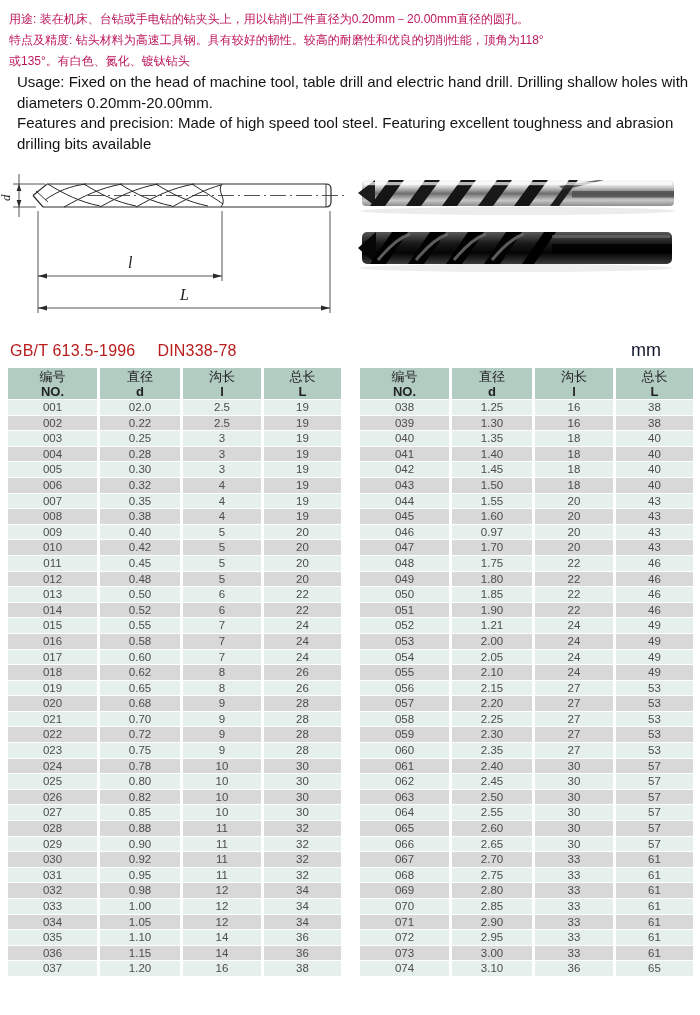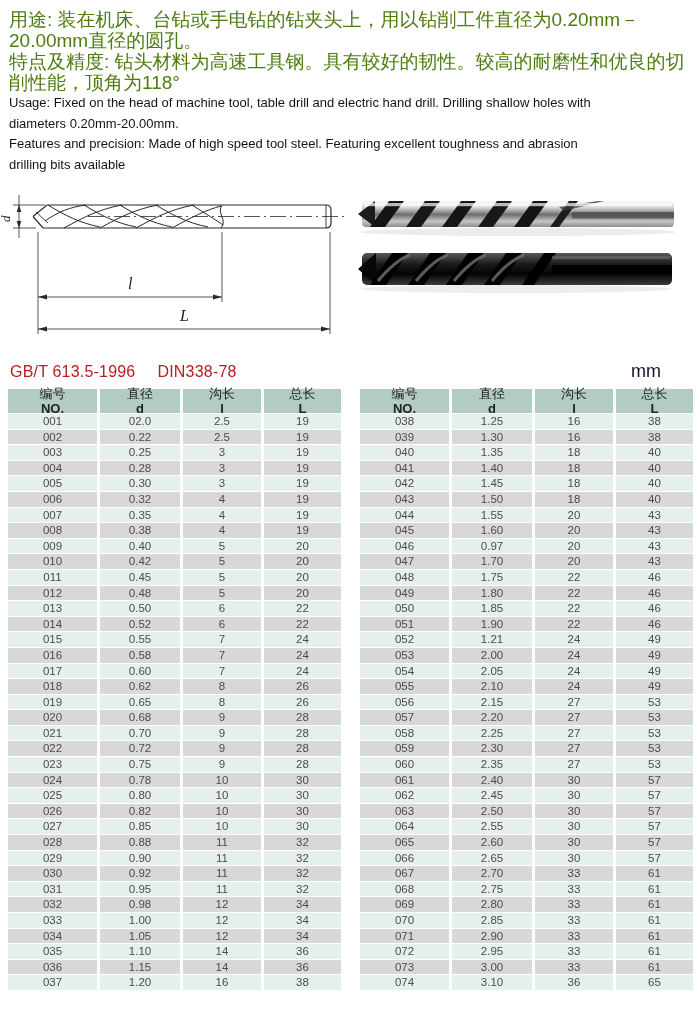--- a/index.html
+++ b/index.html
@@ -1,40 +1,40 @@
 <!DOCTYPE html>
 <html><head>
 <meta charset="utf-8">
 <style>
   html,body { margin:0; padding:0; background:#ffffff; }
   body {
     width:700px; height:1015px; position:relative; overflow:hidden;
     font-family:"Liberation Sans", sans-serif; color:#1a1a1a;
   }
   .intro { padding:9px 8px 0 9px; }
-  .cn-line { font-size:19px; line-height:21px; color:#4d7c0f; }
-  .en-line { font-size:13px;  line-height:20.5px; color:#141414; }
+  .cn-line { font-size:12px; line-height:21px; color:#be185d; }
+  .en-line { font-size:15px;  line-height:20.5px; color:#141414;margin-left:8px; }
 
   .media { position:relative; height:172px; margin-top:2px; }
   .drawing-wrap { position:absolute; left:0; top:4px; }
   .photos-wrap  { position:absolute; left:356px; top:16px; }
 
   .standards { display:flex; align-items:baseline; padding:0 10px; margin-top:12px; }
   .std-item { font-size:16px; color:#b91c1c; letter-spacing:0.2px; }
   .std-gb { margin-right:22px; }
   .std-unit { margin-left:auto; margin-right:29px; font-size:18px; color:#0f172a; }
 
   .tables { display:flex; gap:19px; padding:0 8px; margin-top:7px; }
   .dtable { width:333px; }
   .thead, .tr {
     display:grid; grid-template-columns:89px 80px 78px 77px;
     column-gap:3px; margin-bottom:1px;
   }
   .th {
-    background:#b2ccc2; height:24px;
+    background:#b2ccc2; height:31px;
     display:flex; flex-direction:column; justify-content:center; align-items:center;
     font-size:13px; line-height:15px; color:#222;
   }
   .th .th-en { font-weight:bold; font-size:13px; }
   .td {
     height:14.6px; line-height:14.8px; text-align:center;
     font-size:11.5px; color:#4c4c4c;
   }
   .tr.odd  .td { background:#e5efeb; }
   .tr.even .td { background:#d8d8d8; }
@@ -42,20 +42,21 @@
   svg text.dim-label {
     font-family:"Liberation Serif", serif; font-style:italic; fill:#222;
   }
 </style>
 </head>
 <body>
 
 <div class="intro">
   <div class="cn-line">用途: 装在机床、台钻或手电钻的钻夹头上，用以钻削工件直径为0.20mm－20.00mm直径的圆孔。</div>
   <div class="cn-line">特点及精度: 钻头材料为高速工具钢。具有较好的韧性。较高的耐磨性和优良的切削性能，顶角为118°</div>
+  <div class="cn-line">或135°。有白色、氮化、镀钛钻头</div>
   <div class="en-line">Usage: Fixed on the head of machine tool, table drill and electric hand drill. Drilling shallow holes with</div>
   <div class="en-line">diameters 0.20mm-20.00mm.</div>
   <div class="en-line">Features and precision: Made of high speed tool steel. Featuring excellent toughness and abrasion</div>
   <div class="en-line">drilling bits available</div>
 </div>
 
 <div class="media">
 
   <div class="drawing-wrap">
     <svg width="348" height="160" viewBox="0 0 348 160" xmlns="http://www.w3.org/2000/svg">

